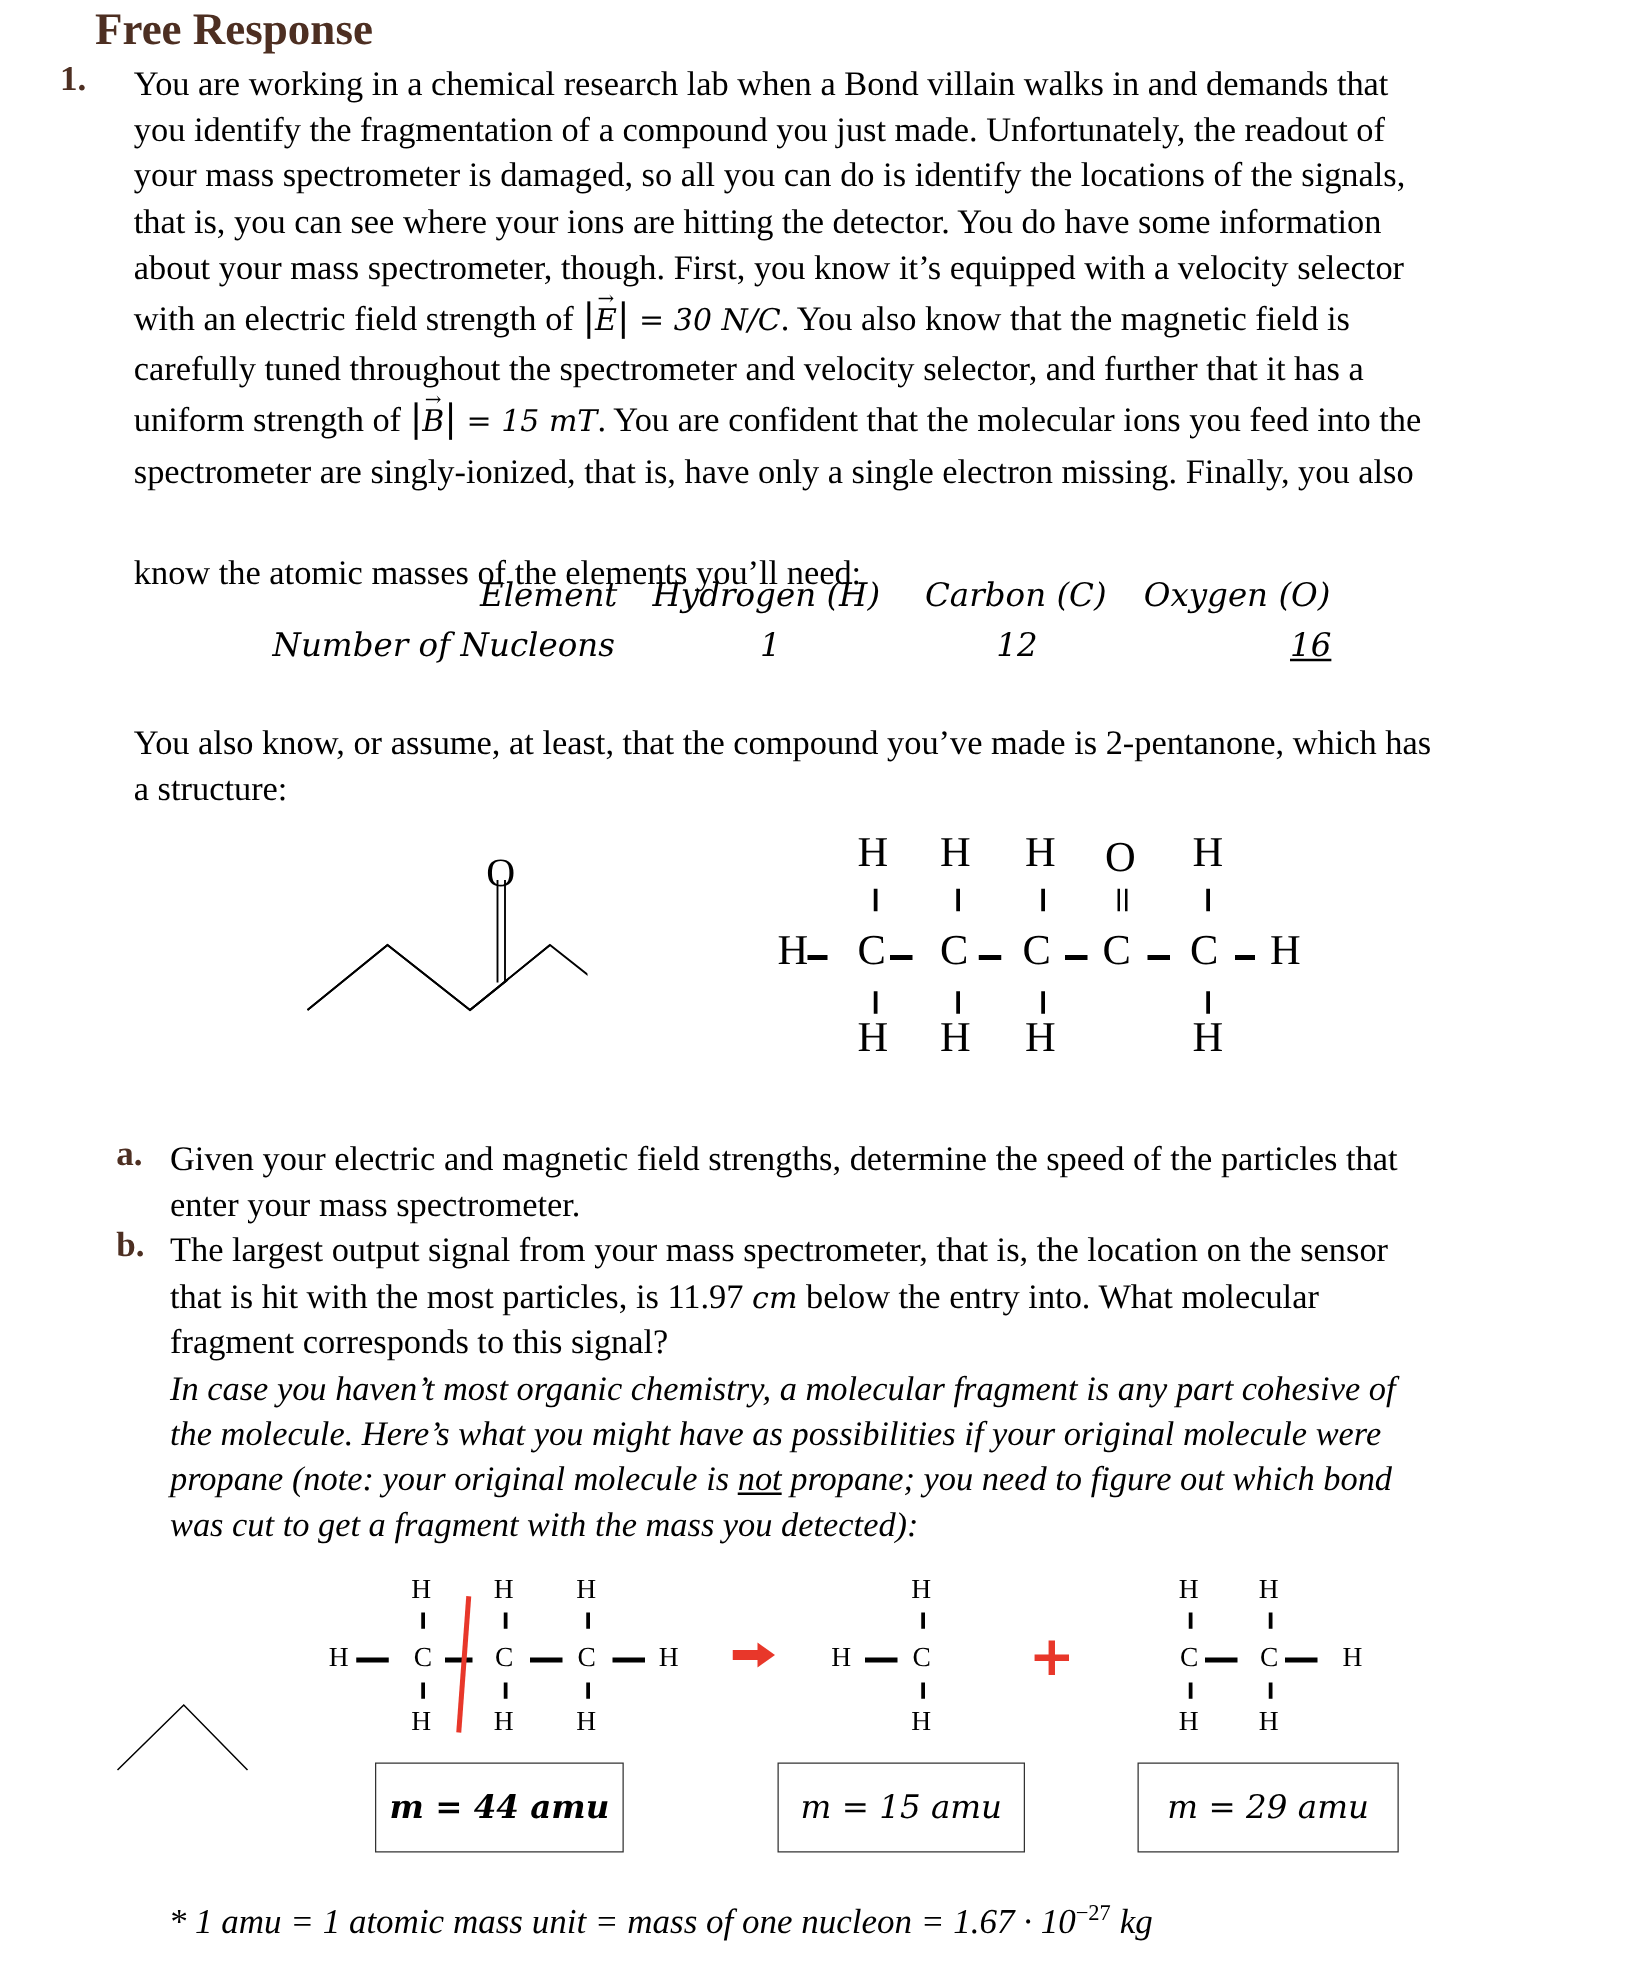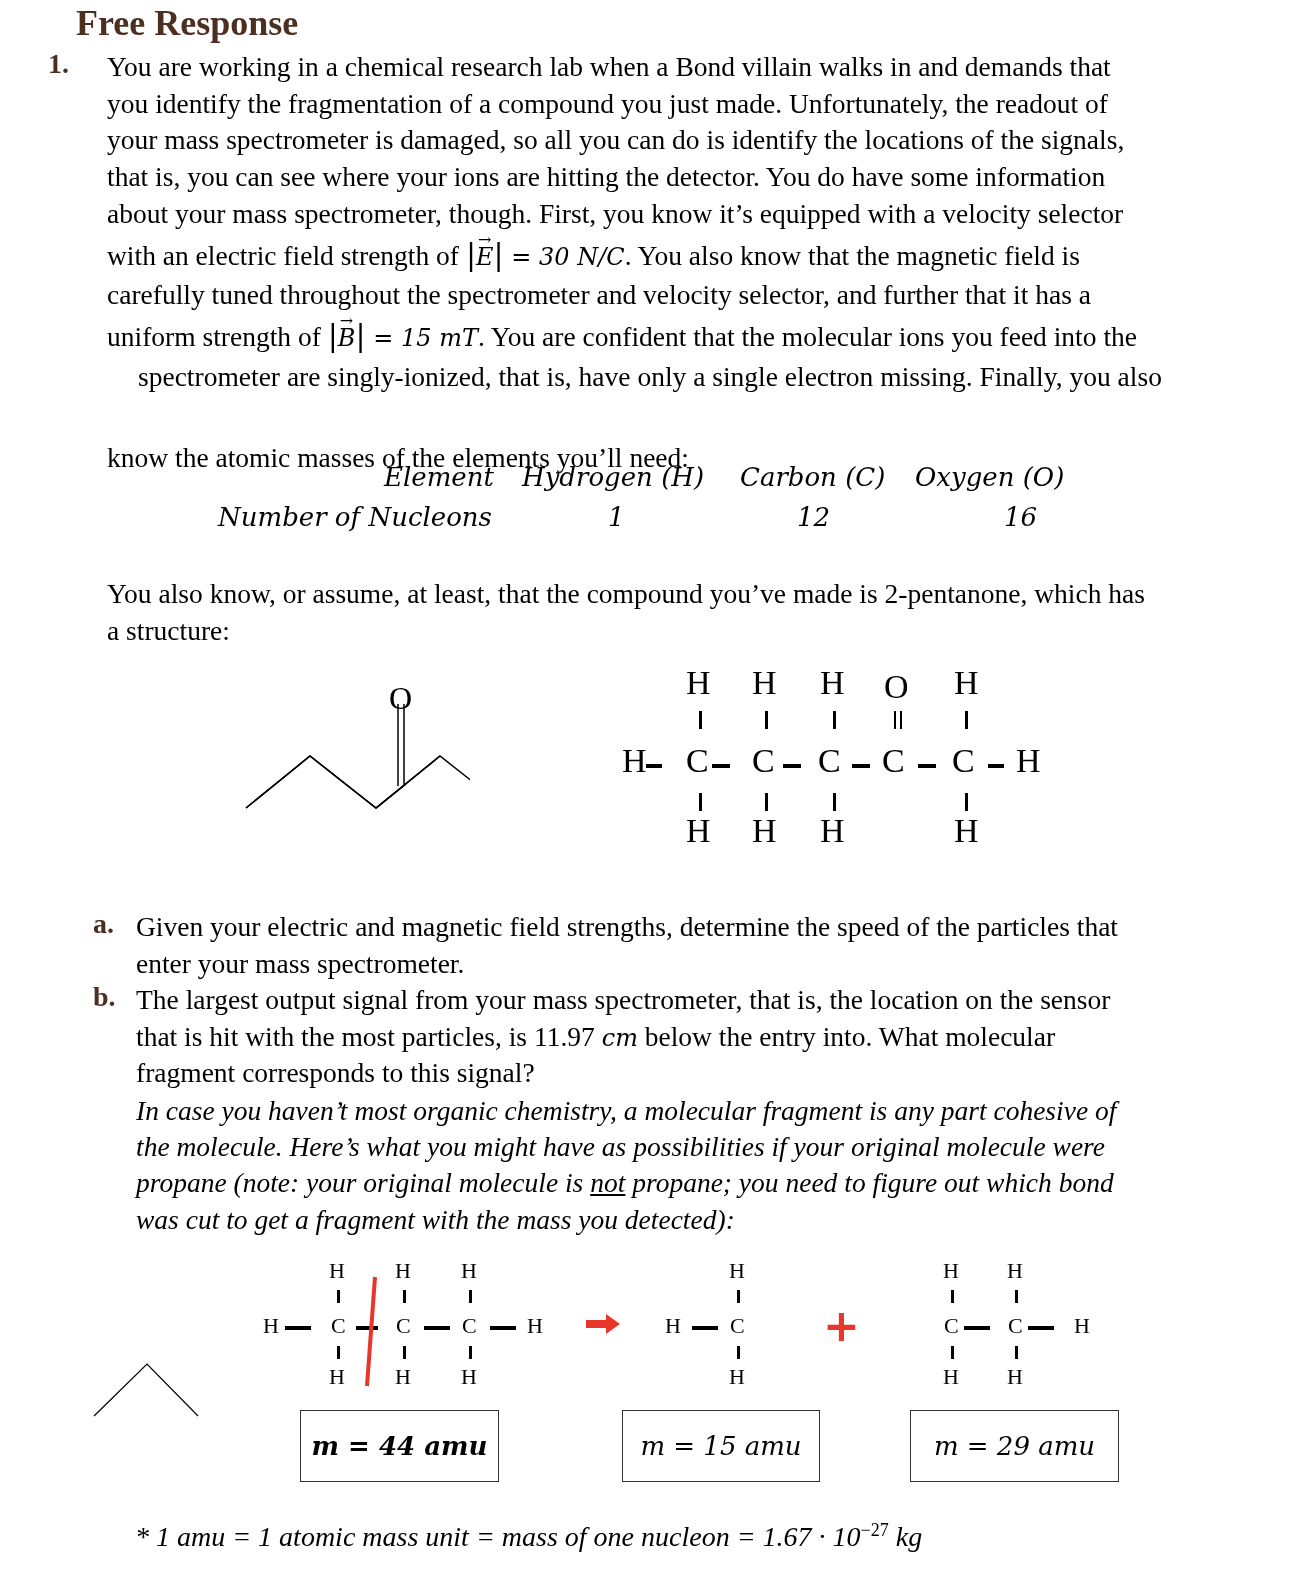--- a/index.html
+++ b/index.html
@@ -40,34 +40,34 @@
   <div class="para" style="top:121px;">your mass spectrometer is damaged, so all you can do is identify the locations of the signals,</div>
   <div class="para" style="top:158px;">that is, you can see where your ions are hitting the detector. You do have some information</div>
   <div class="para" style="top:195px;">about your mass spectrometer, though. First, you know it’s equipped with a velocity selector</div>
   <div class="para" style="top:236px;">
     <span>with an electric field strength of </span><span class="math"><span class="abs">|</span><span class="vec">E</span><span class="abs">|</span> <span class="math-up">= 30 N/C</span></span><span>. You also know that the magnetic field is</span>
   </div>
   <div class="para" style="top:276px;">carefully tuned throughout the spectrometer and velocity selector, and further that it has a</div>
   <div class="para" style="top:317px;">
     <span>uniform strength of </span><span class="math"><span class="abs">|</span><span class="vec">B</span><span class="abs">|</span> <span class="math-up">= 15 mT</span></span><span>. You are confident that the molecular ions you feed into the</span>
   </div>
-  <div class="para" style="top:358px;margin-left:31px;">spectrometer are singly-ionized, that is, have only a single electron missing. Finally, you also</div>
+  <div class="para" style="top:358px;">spectrometer are singly-ionized, that is, have only a single electron missing. Finally, you also</div>
   <div class="para" style="top:394px;margin-top:45px;">know the atomic masses of the elements you’ll need:</div>
 </div>
 
 <div>
   <div class="table" style="left:0;top:462px;">
     <div class="tcell" style="left:384px;top:0;">Element</div>
     <div class="tcell" style="left:218px;top:40px;">Number of Nucleons</div>
     <div class="tcell" style="left:522px;top:0;">Hydrogen (H)</div>
     <div class="tcell" style="left:608px;top:40px;">1</div>
     <div class="tcell" style="left:740px;top:0;">Carbon (C)</div>
     <div class="tcell" style="left:797px;top:40px;">12</div>
     <div class="tcell" style="left:915px;top:0;">Oxygen (O)</div>
-    <div class="tcell" style="left:1004px;top:40px;">16</div>
+    <div class="tcell" style="left:1032px;top:40px;text-decoration:underline;">16</div>
   </div>
 </div>
 
 <div>
   <div class="para" style="top:575px;">You also know, or assume, at least, that the compound you’ve made is 2-pentanone, which has</div>
   <div class="para" style="top:612px;">a structure:</div>
 </div>
 
 <div>
   <svg style="position:absolute;left:230px;top:680px;" width="240" height="140" viewBox="0 0 240 140">

